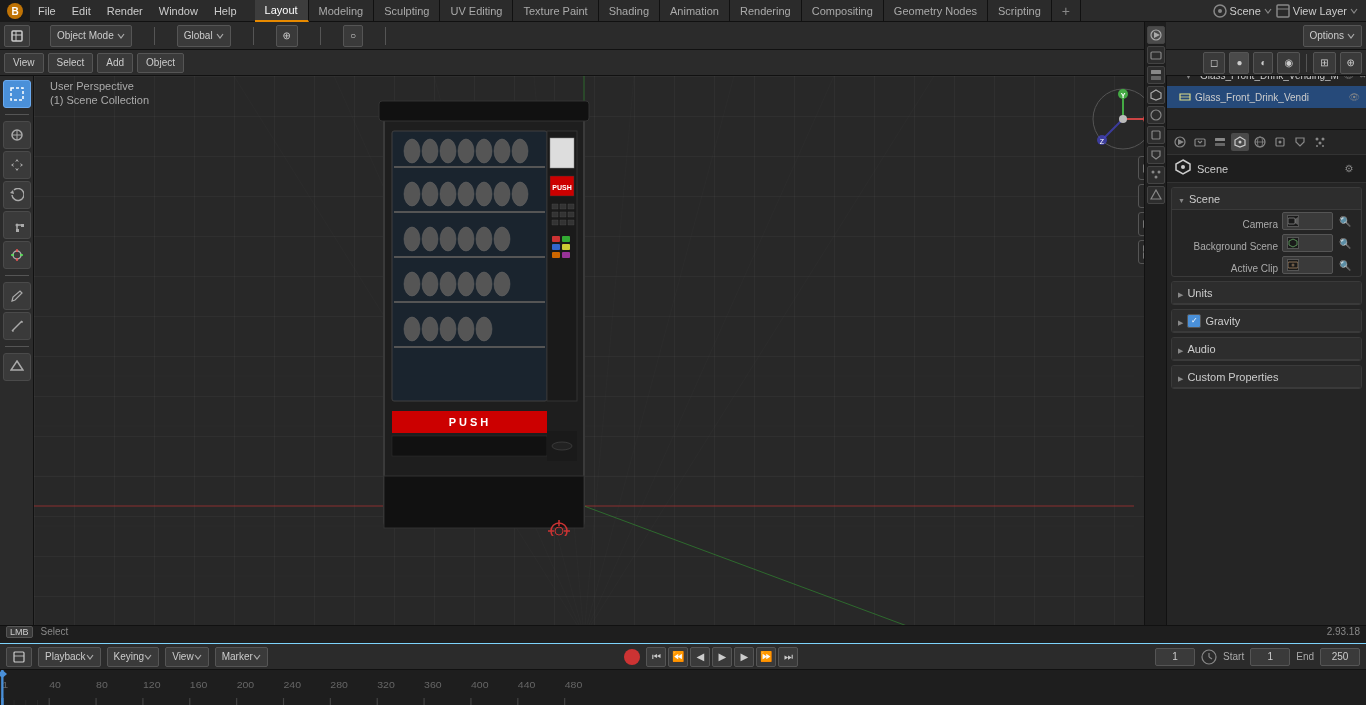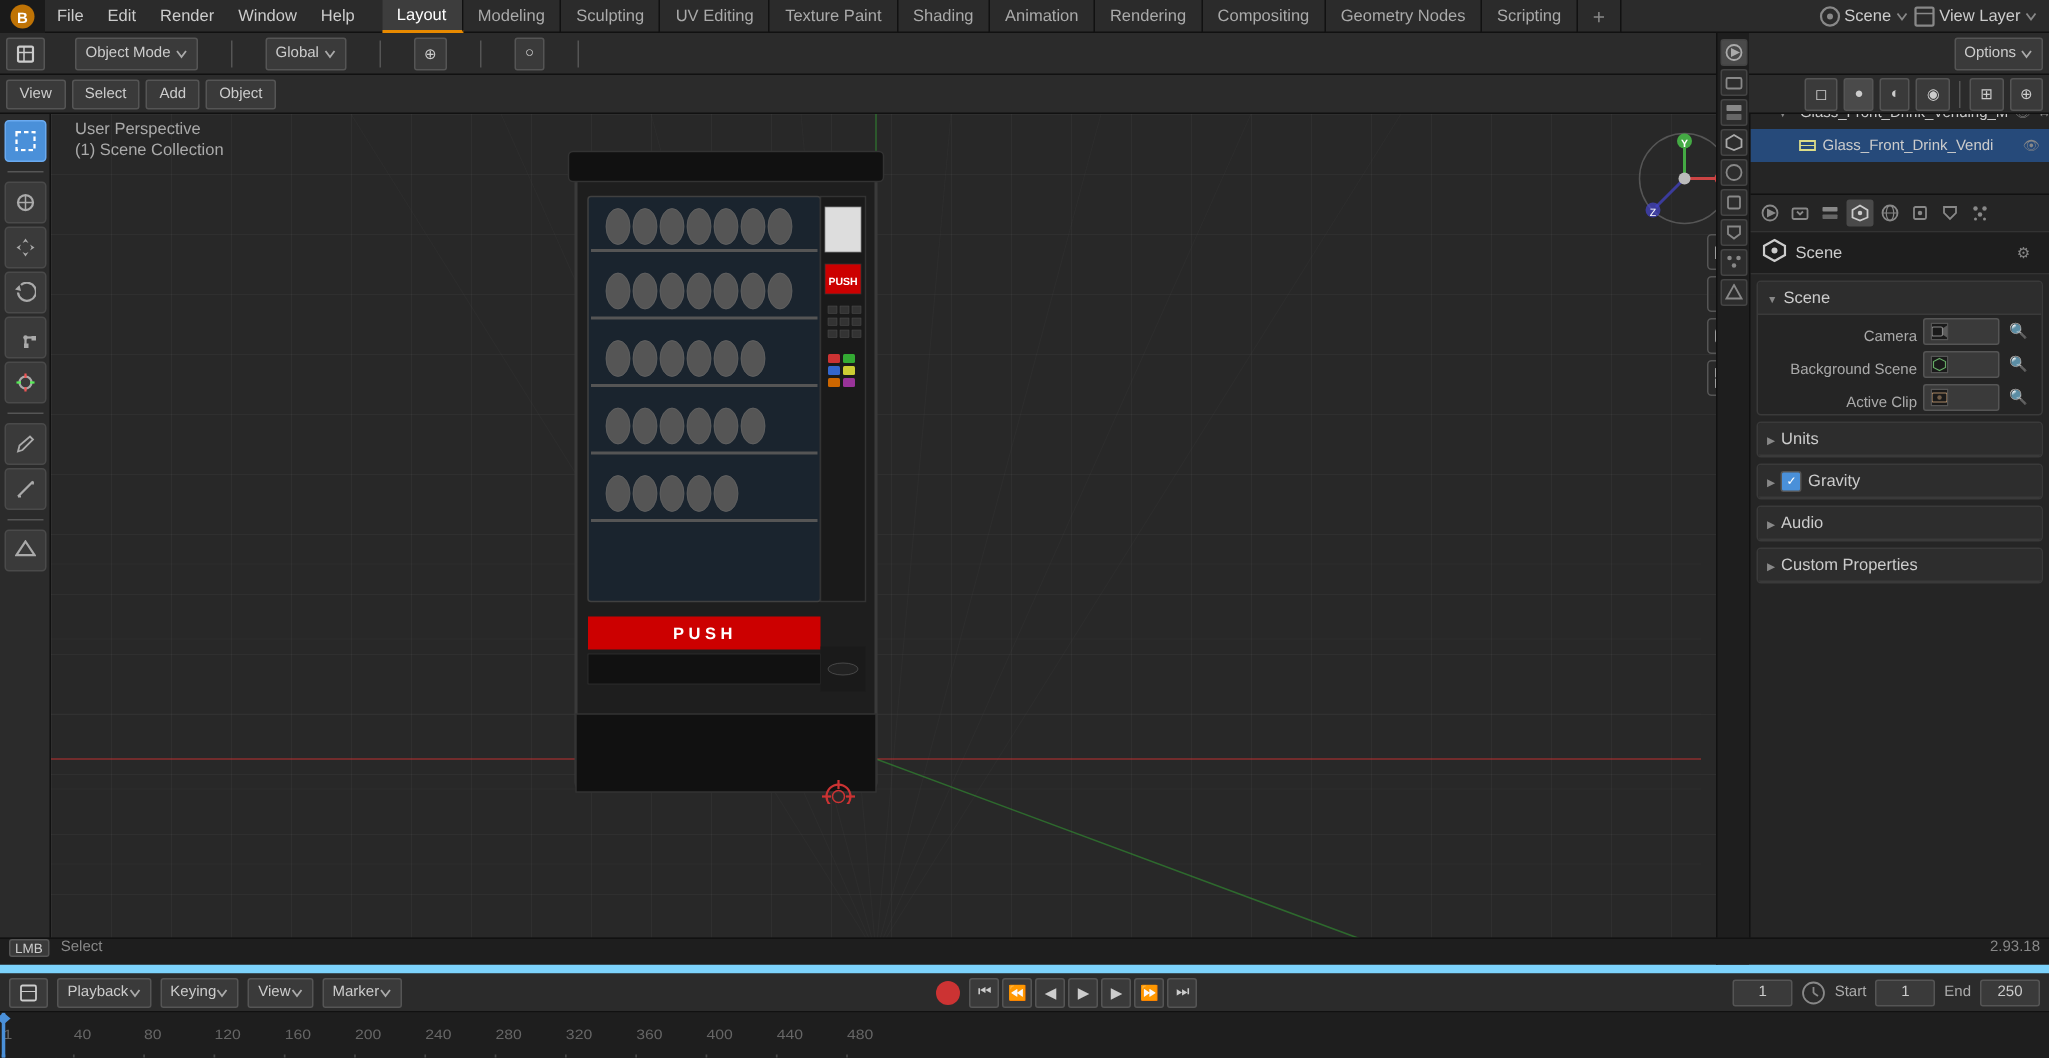--- a/index.html
+++ b/index.html
@@ -346,21 +346,21 @@
     }
     .prop-checkbox.checked { background: #4a90d9; }
     .prop-checkbox.checked::after { content: '✓'; color: #fff; font-size: 8px; }
 
     
     #timeline {
       position: absolute;
       bottom: 0; left: 0; right: 0;
       height: 62px;
       background: #252525;
-      border-top: 6px solid #7dd3fc;
+      border-top: 1px solid #7dd3fc;
       z-index: 98;
     }
     #timeline-toolbar {
       height: 26px;
       background: #2b2b2b;
       display: flex;
       align-items: center;
       padding: 0 6px;
       gap: 6px;
       border-bottom: 1px solid #111;
@@ -937,21 +937,21 @@
     <div class="outliner-row" style="padding-left:18px;">
       <span class="arrow-down"></span>
       <svg width="12" height="12" viewBox="0 0 12 12">
           <path d="M6 1 L11 4 L11 8 L6 11 L1 8 L1 4 Z" fill="none" stroke="#e88" stroke-width="1.2"></path>
         </svg>
       <span class="outliner-label">Glass_Front_Drink_Vending_M</span>
       <span class="outliner-action-btn">👁</span>
       <span class="outliner-action-btn">↔</span>
     </div>
 
-    <div class="outliner-row selected" style="padding-left:32px;">
+    <div class="outliner-row selected" style="padding-left:12px;">
       <svg width="12" height="12" viewBox="0 0 12 12">
           <path d="M1 3 L11 3 L11 9 L1 9 Z" fill="none" stroke="#dd8" stroke-width="1.2"></path>
           <line x1="1" y1="6" x2="11" y2="6" stroke="#dd8" stroke-width="0.8"></line>
         </svg>
       <span class="outliner-label">Glass_Front_Drink_Vendi</span>
       <span class="outliner-action-btn">👁</span>
     </div>
   </div>
 
   <div id="properties">

